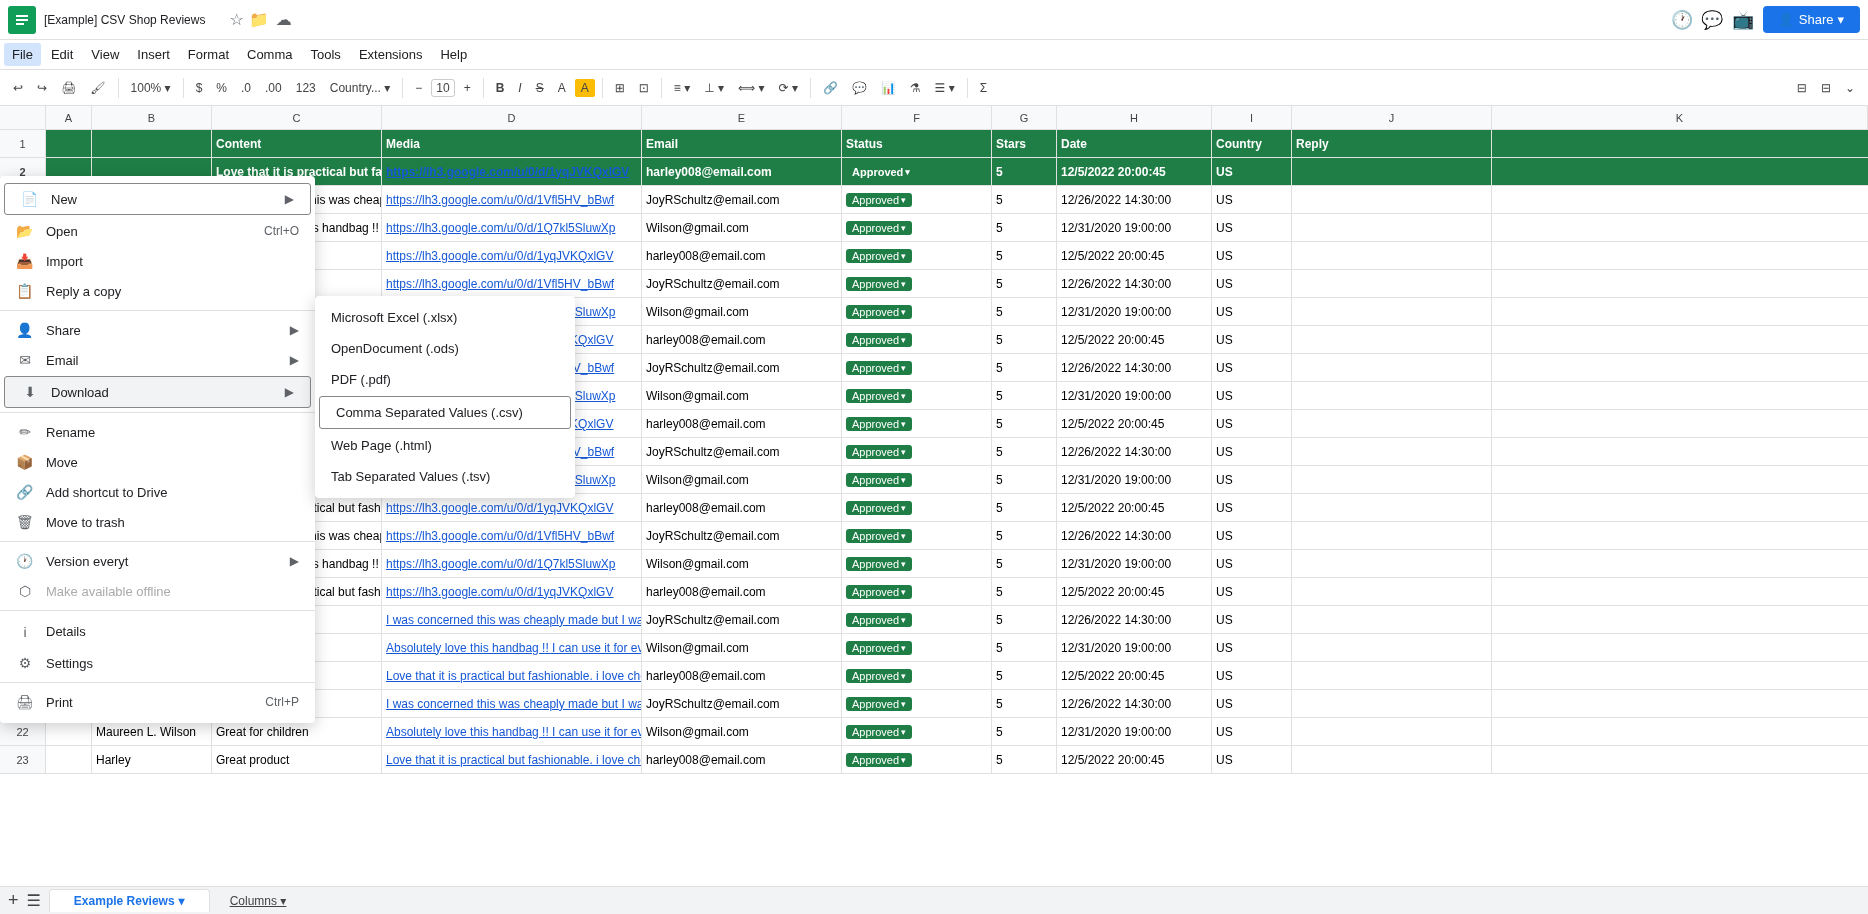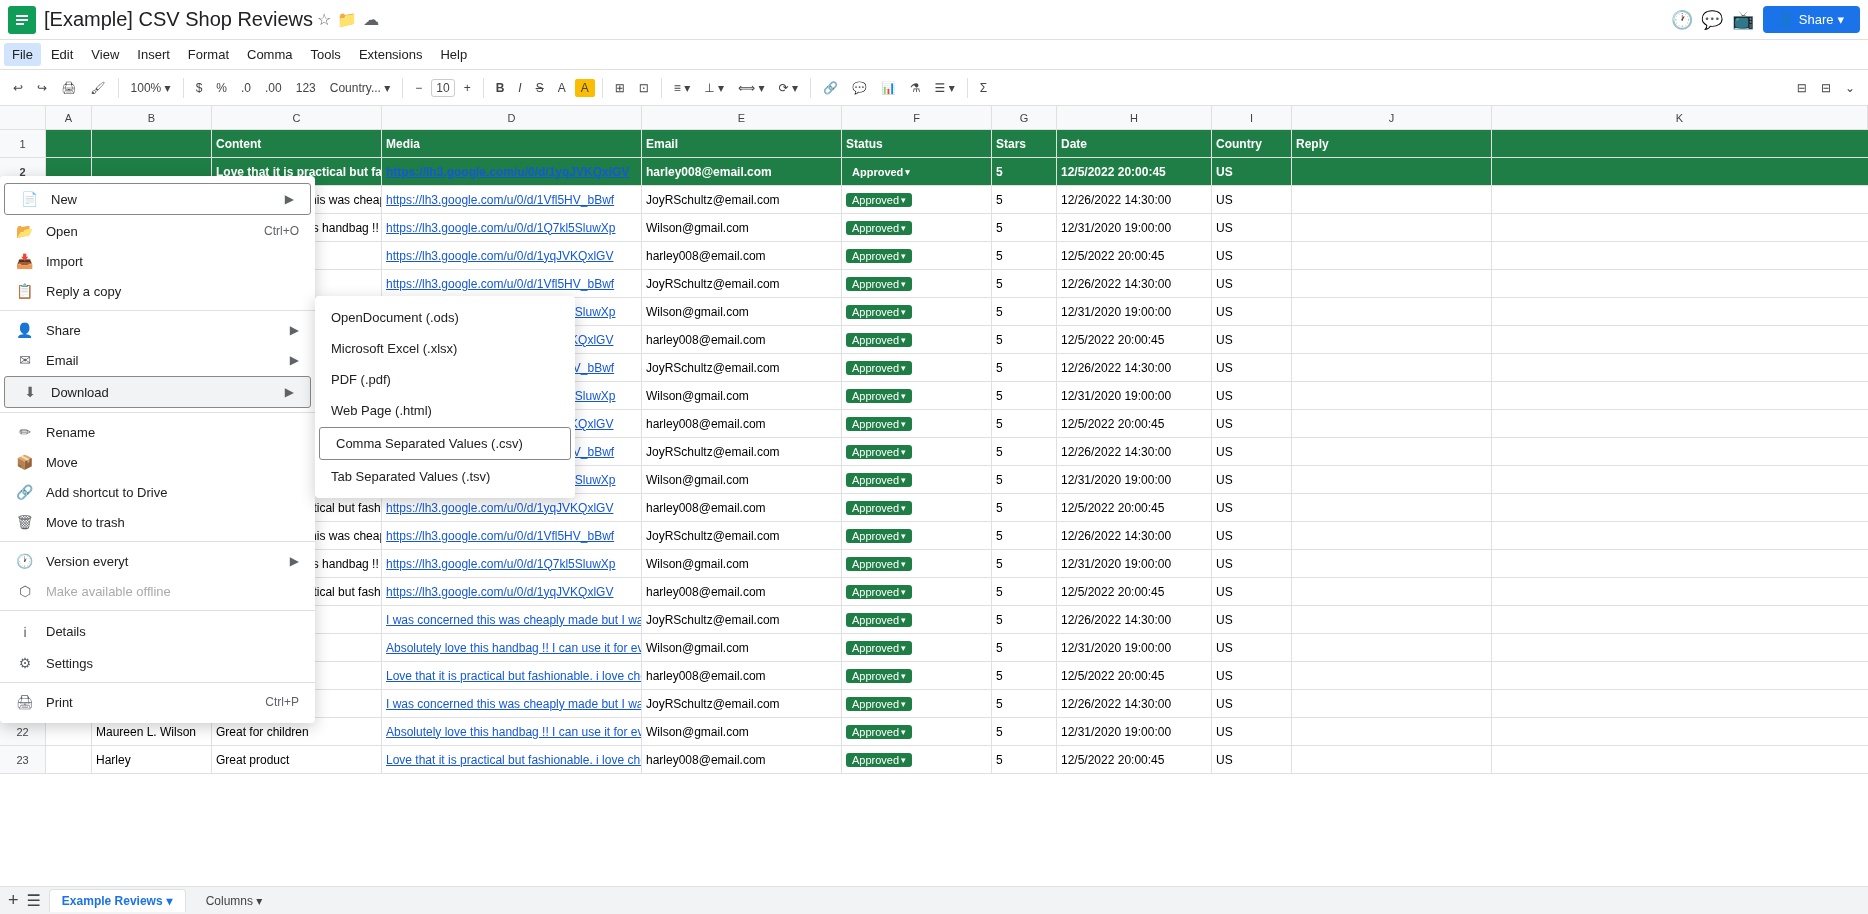--- a/index.html
+++ b/index.html
@@ -16,23 +16,23 @@
     }
     .app-logo {
       width: 28px; height: 28px;
       background: #0f9d58;
       border-radius: 3px;
       margin-right: 8px;
       display: flex; align-items: center; justify-content: center;
       color: white; font-size: 14px; font-weight: bold;
     }
     .doc-title {
-      font-size: 20px;
+      font-size: 12px;
       color: #202124;
-      margin-right: 0;
+      margin-right: 20px;
     }
     .top-icons {
       display: flex; gap: 6px; align-items: center; margin-right: auto; margin-left: 4px;
     }
     .top-right { display: flex; align-items: center; gap: 8px; margin-left: auto; }
     .share-btn {
       background: #1a73e8; color: white; border: none;
       padding: 6px 16px; border-radius: 4px; cursor: pointer; font-size: 13px;
       display: flex; align-items: center; gap: 4px;
     }
@@ -190,34 +190,35 @@
       align-items: center;
       border-top: 1px solid #e0e0e0;
       padding: 0 8px;
       gap: 8px;
     }
     .tab-add { font-size: 18px; color: #444; cursor: pointer; }
     .tab-menu { font-size: 16px; color: #444; cursor: pointer; }
     .tab-item {
       background: white;
       border-radius: 4px 4px 0 0;
-      padding: 4px 12px;
+      padding: 4px 24px;
       font-size: 12px;
       color: #1a73e8;
       font-weight: 600;
       cursor: pointer;
       display: flex; align-items: flex-start; gap: 4px;
       border: 1px solid #e0e0e0;
       border-bottom: none;
     }
     .tab-item2 {
       padding: 4px 12px;
       font-size: 12px;
       color: #444;
       cursor: pointer;
+      text-decoration: underline;
     }
 
     
     .col-a { width: 46px; min-width: 46px; }
     .col-b { width: 120px; min-width: 120px; }
     .col-c { width: 170px; min-width: 170px; }
     .col-d { width: 260px; min-width: 260px; }
     .col-e { width: 200px; min-width: 200px; }
     .col-f { width: 150px; min-width: 150px; }
     .col-g { width: 65px; min-width: 65px; }
@@ -754,25 +755,25 @@
     </div>
     <div class="fm-sep"></div>
     <div class="fm-item">
       <span class="fm-icon">🖨</span>
       <span class="fm-label">Print</span>
       <span class="fm-shortcut">Ctrl+P</span>
     </div>
   </div>
 
   <div class="download-submenu">
+    <div class="ds-item">Microsoft Excel (.xlsx)</div>
     <div class="ds-item">OpenDocument (.ods)</div>
-    <div class="ds-item">Microsoft Excel (.xlsx)</div>
     <div class="ds-item">PDF (.pdf)</div>
+    <div class="ds-item highlighted">Comma Separated Values (.csv)</div>
     <div class="ds-item">Web Page (.html)</div>
-    <div class="ds-item highlighted">Comma Separated Values (.csv)</div>
     <div class="ds-item">Tab Separated Values (.tsv)</div>
   </div>
 </div>
 
 <div class="tab-bar">
   <span class="tab-add">+</span>
   <span class="tab-menu">☰</span>
   <div class="tab-item">
     <span>Example Reviews</span>
     <span>▾</span>

